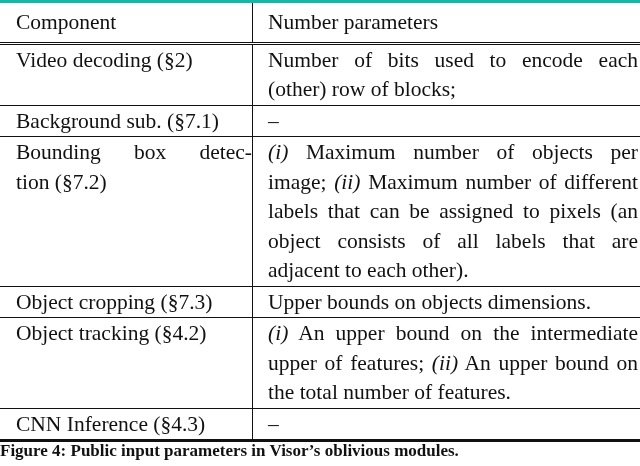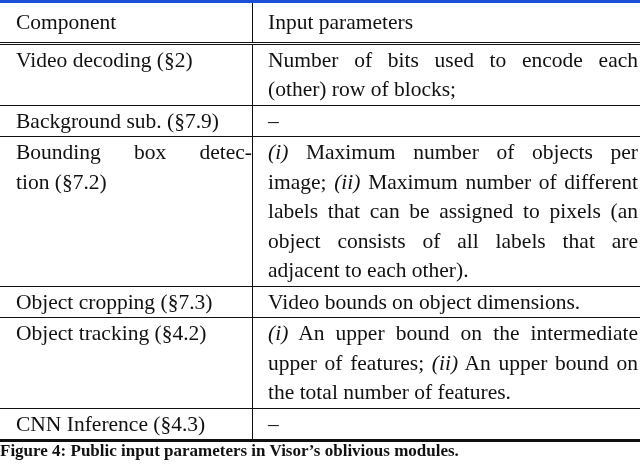--- a/index.html
+++ b/index.html
@@ -4,57 +4,57 @@
   <style>
     html, body { margin: 0; padding: 0; background: #ffffff; }
     body { width: 640px; height: 466px; overflow: hidden; position: relative;
       font-family: "Liberation Serif", "DejaVu Serif", serif; color: #111; }
     .tbl { position: absolute; left: 0; top: 0; width: 640px; border-collapse: collapse;
       font-size: 21.5px; line-height: 29.5px; }
     .tbl td { vertical-align: top; padding: 0 0 0 16px; }
     .tbl td.c1 { width: 236px; border-right: 1.5px solid #111; text-align: justify; }
     .tbl td.c2 { padding-left: 15px; padding-right: 2px; text-align: justify; }
     .tbl tr { border-bottom: 1.5px solid #111; }
-    .tbl tr.head { border-top: 3px solid #1d4ed8; }
+    .tbl tr.head { border-top: 3px solid #14b8a6; }
     .tbl tr.head td { padding-top: 5px; padding-bottom: 4px; }
     .tbl tr.head { border-bottom: 3.5px double #111; }
     .tbl tr.last { border-bottom: 3px solid #111; }
     .tbl tr.r td { padding-top: 1px; padding-bottom: 0px; }
     .tbl td.c1 .just { text-align-last: justify; display:block; }
     i { font-style: italic; }
     .caption { position: absolute; left: 0; top: 437px; width: 640px; white-space: nowrap;
       font-weight: bold; font-size: 17px; line-height: 28px; }
   </style>
 </head>
 <body>
 
 <table class="tbl">
   <tbody>
       <tr class="head">
     <td class="c1">Component</td>
-    <td class="c2">Input parameters</td>
+    <td class="c2">Number parameters</td>
   </tr>
   <tr class="r" style="height:60px">
     <td class="c1">Video decoding (§2)</td>
     <td class="c2">Number of bits used to encode each (other) row of blocks;</td>
   </tr>
   <tr class="r" style="height:30px">
-    <td class="c1">Background sub. (§7.9)</td>
+    <td class="c1">Background sub. (§7.1)</td>
     <td class="c2">–</td>
   </tr>
   <tr class="r" style="height:148px">
     <td class="c1">
       <span class="just">Bounding box detec-</span>
       <span>tion (§7.2)</span>
     </td>
     <td class="c2"><i>(i)</i><span> Maximum number of objects per image; </span><i>(ii)</i><span> Maximum number of different labels that can be assigned to pixels (an object consists of all labels that are adjacent to each other).</span></td>
   </tr>
   <tr class="r" style="height:29px">
     <td class="c1">Object cropping (§7.3)</td>
-    <td class="c2">Video bounds on object dimensions.</td>
+    <td class="c2">Upper bounds on objects dimensions.</td>
   </tr>
   <tr class="r" style="height:89px">
     <td class="c1">Object tracking (§4.2)</td>
     <td class="c2"><i>(i)</i><span> An upper bound on the intermediate upper of features; </span><i>(ii)</i><span> An upper bound on the total number of features.</span></td>
   </tr>
   <tr class="r last" style="height:30px">
     <td class="c1">CNN Inference (§4.3)</td>
     <td class="c2">–</td>
   </tr>
 </tbody>

